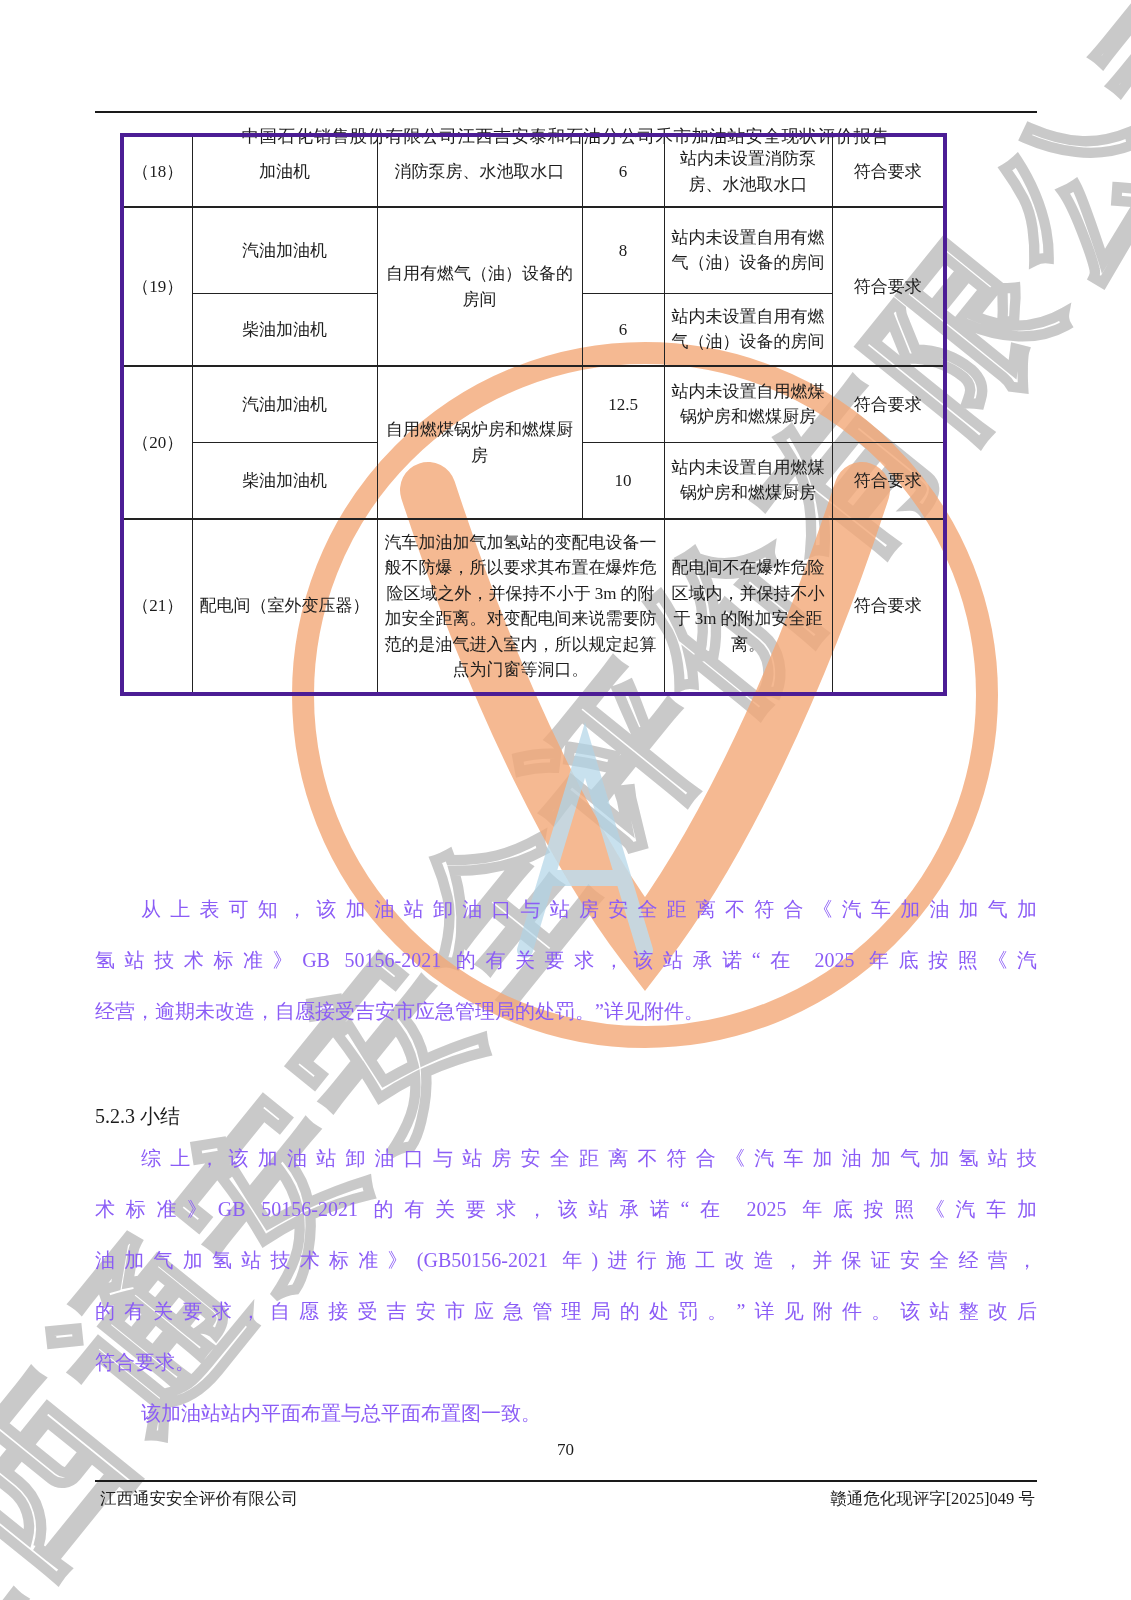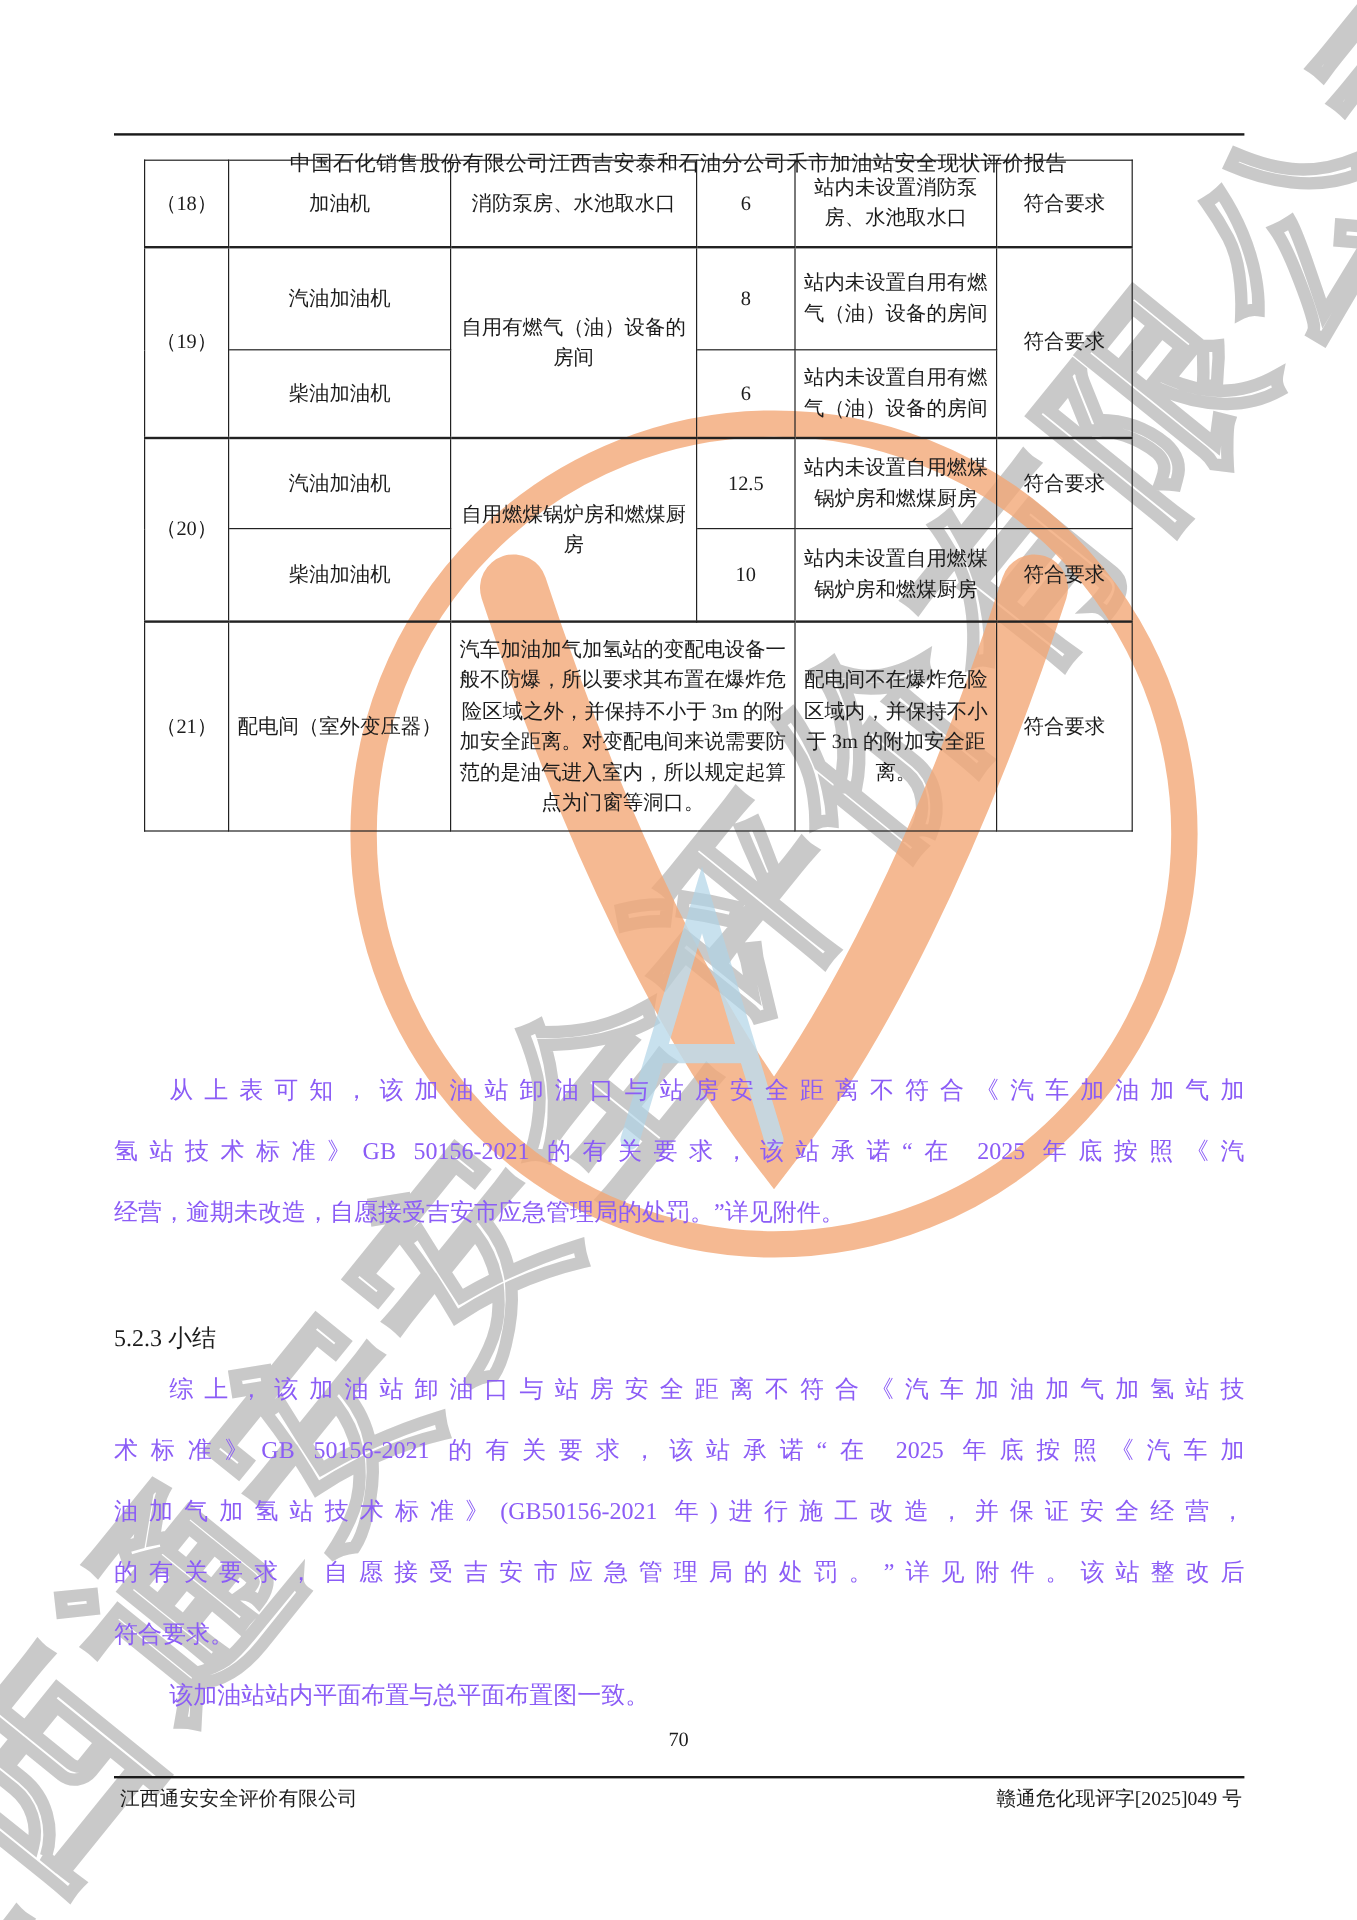--- a/index.html
+++ b/index.html
@@ -23,21 +23,21 @@
   .header-title{position:absolute;top:84px;left:0;width:100%;text-align:center;
                 font-size:17.5px;letter-spacing:0.5px;margin-top:40px;}
   .rule{position:absolute;left:95px;width:942px;border-top:2px solid #1a1a1a;height:0;}
   .rule-top{top:111px;}
   .rule-bottom{top:1480px;}
 
   table.doc-table{position:absolute;left:120px;top:133px;width:823px;
                   border-collapse:collapse;table-layout:fixed;font-size:17px;}
   table.doc-table td{border:1px solid #222;text-align:center;vertical-align:middle;
                      padding:2px 6px;line-height:1.5;word-break:break-all;}
-  table.doc-table{border:1px solid #4c1d95;}
+  table.doc-table{border:4px solid #4c1d95;}
   tr.major > td{border-top:2px solid #222;}
   td.ltext{text-align:justify;text-align-last:center;padding:3px 8px;}
 
   .notes{position:absolute;left:95px;top:700px;width:942px;font-size:17.5px;}
   .notes .n{line-height:37px;}
   .ind1{padding-left:45px;}
   .ind2{padding-left:90px;}
 
   .para{position:absolute;left:95px;width:942px;font-size:20px;color:#8b5cf6;}
   .bline{line-height:51px;height:51px;text-align:justify;text-align-last:justify;}

